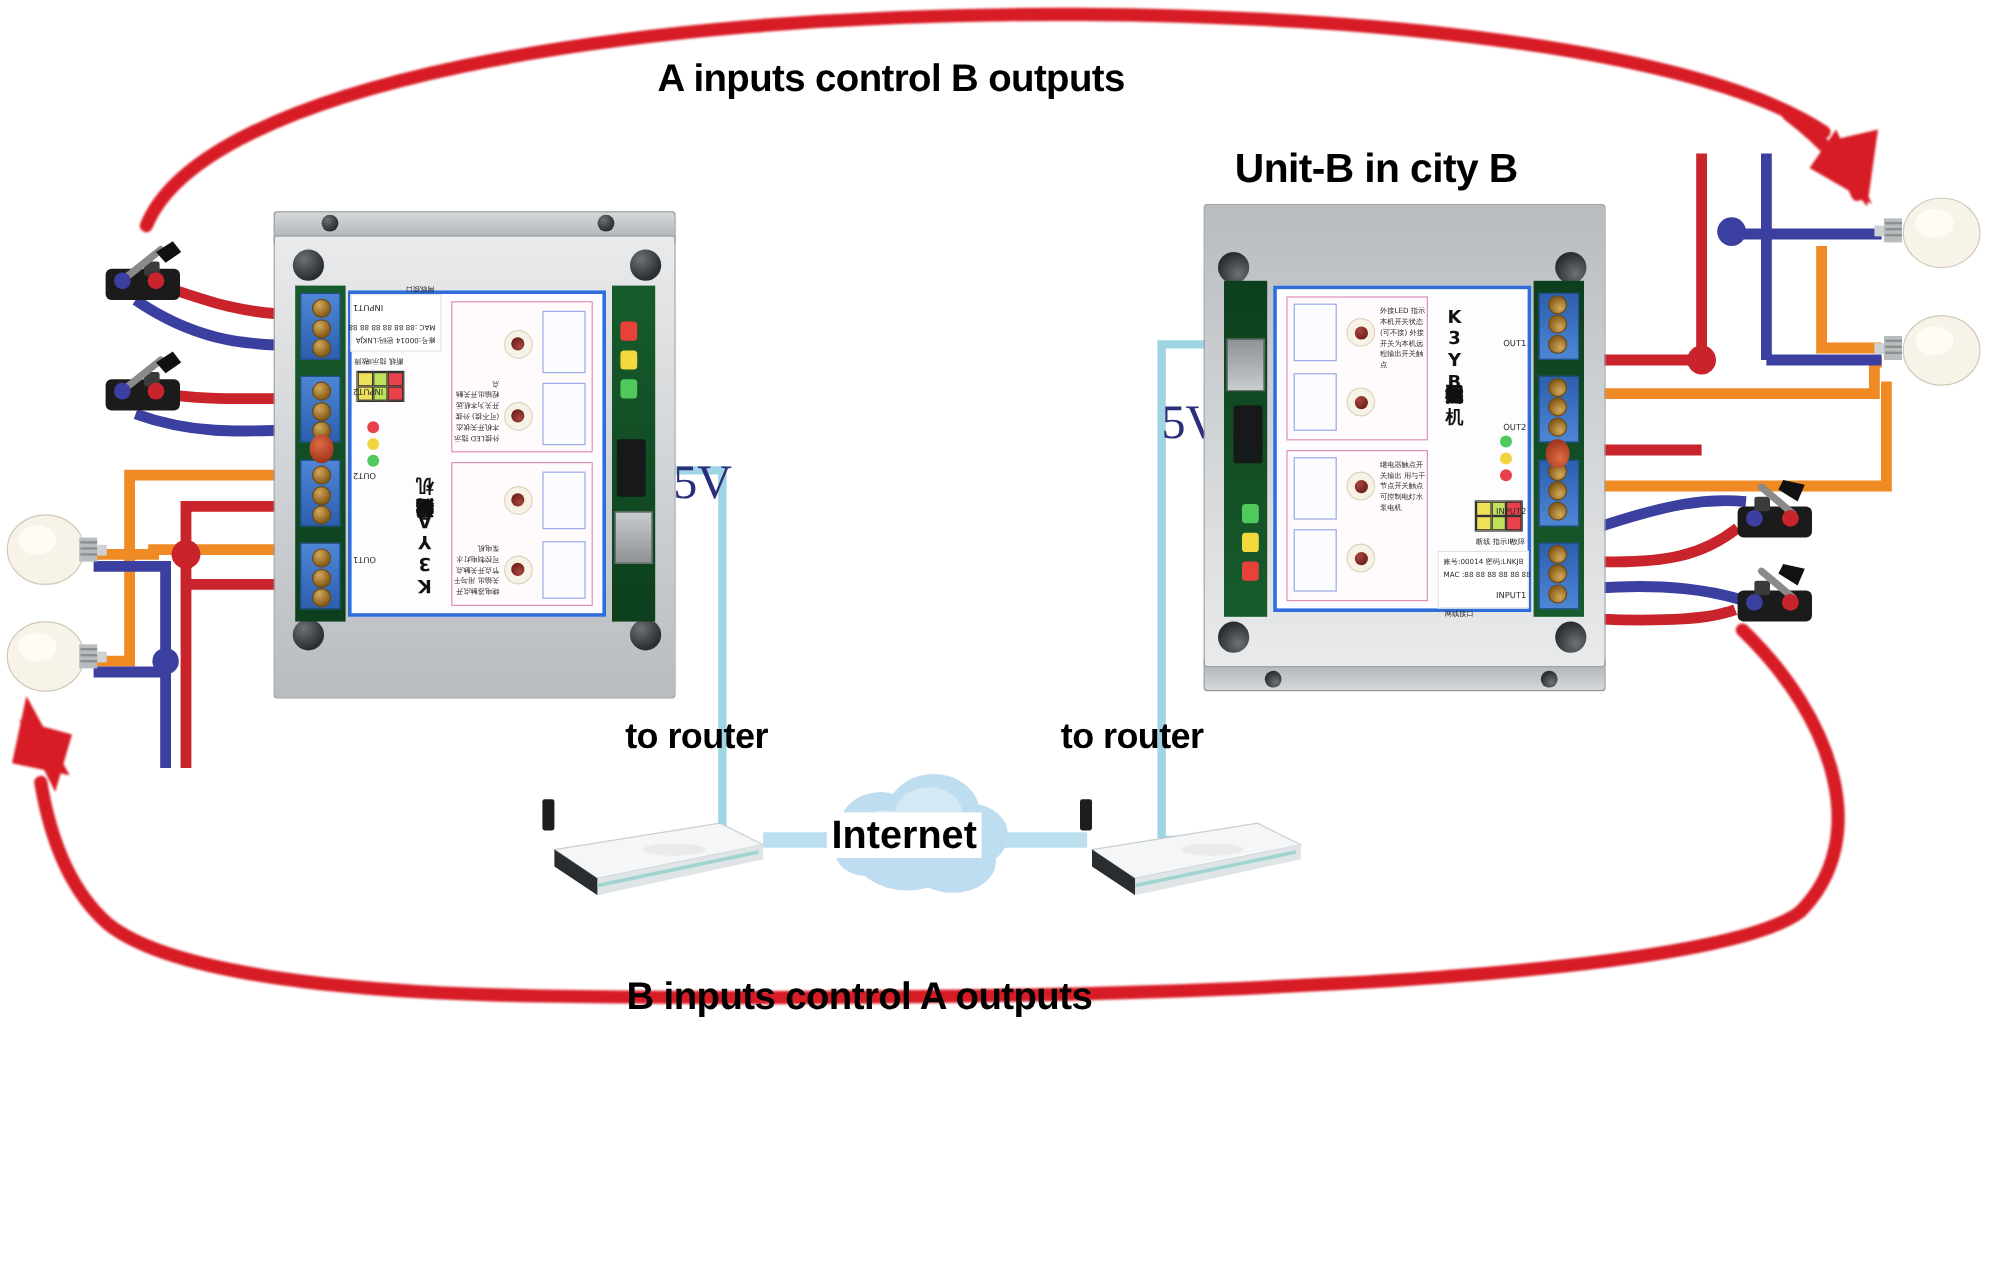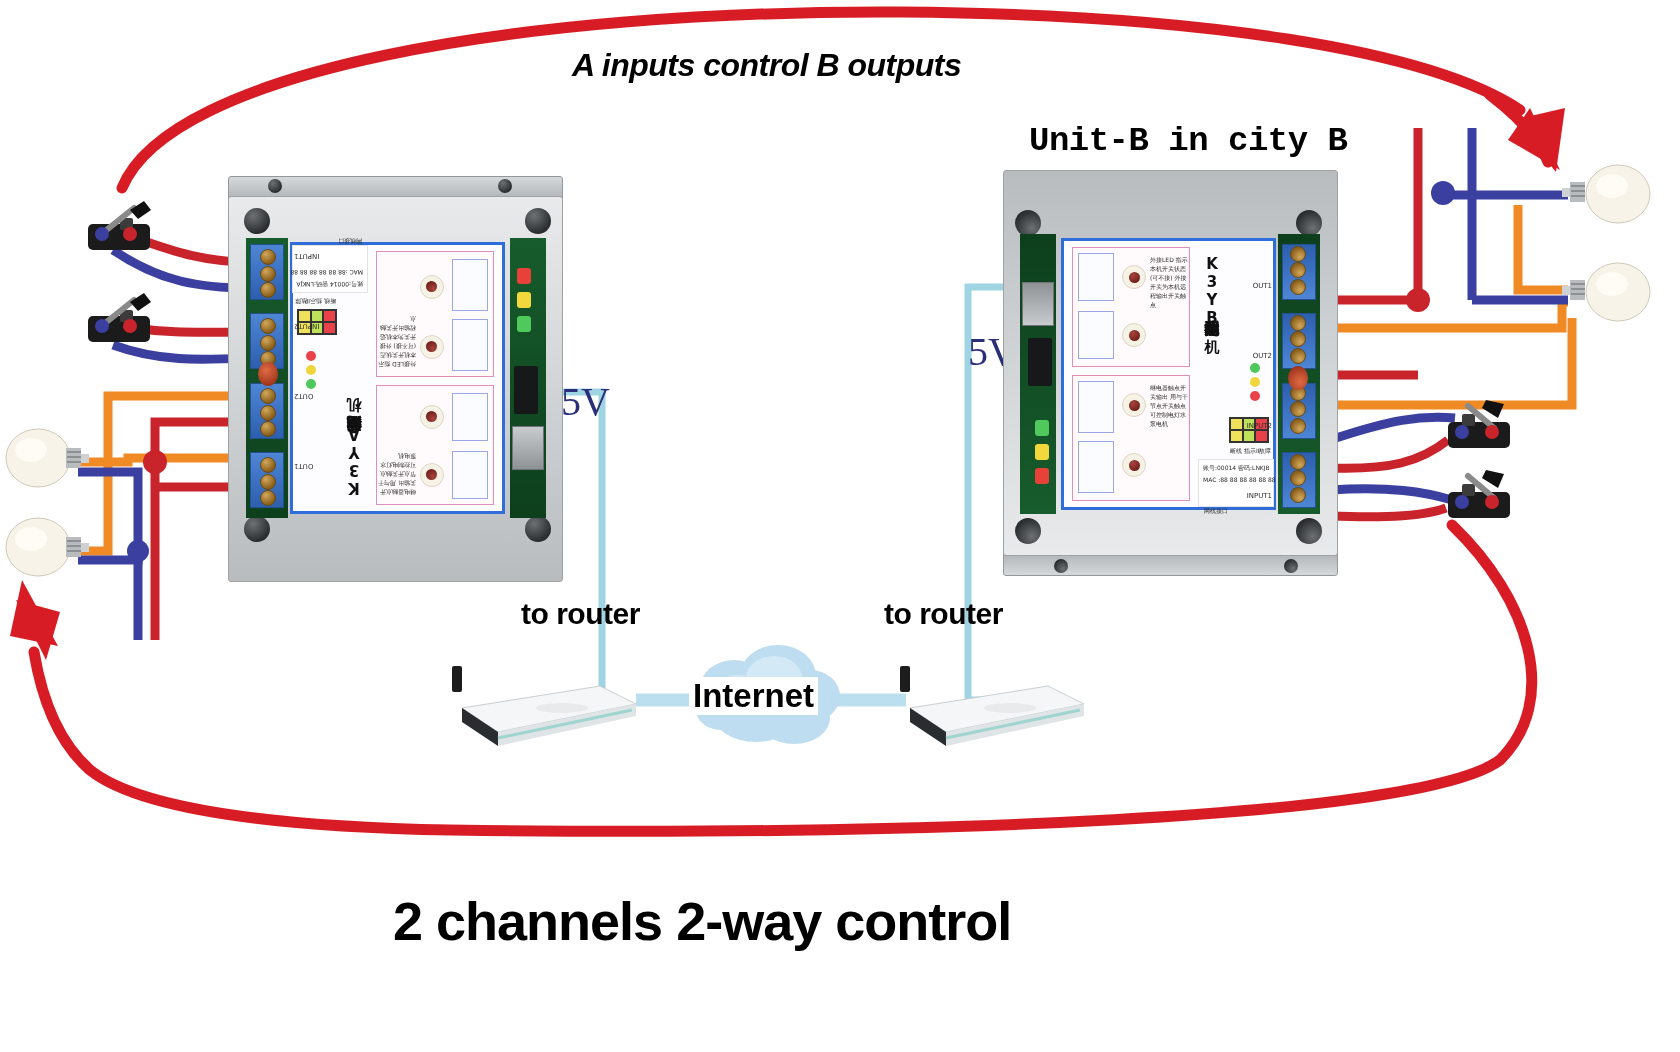--- a/index.html
+++ b/index.html
@@ -125,28 +125,28 @@
     <path d="M1330,405 L1572,405 L1572,318" fill="none" stroke="#f08a24" stroke-width="9"></path>
     <circle cx="1443" cy="193" r="12" fill="#3b3fa0"></circle>
     <circle cx="1418" cy="300" r="12" fill="#c9232b"></circle>
 
     <path d="M1330,440 C1390,420 1420,415 1455,418" fill="none" stroke="#3b3fa0" stroke-width="9"></path>
     <path d="M1330,468 C1390,470 1420,462 1448,440" fill="none" stroke="#c9232b" stroke-width="9"></path>
     <path d="M1330,490 C1390,486 1425,492 1452,500" fill="none" stroke="#3b3fa0" stroke-width="9"></path>
     <path d="M1330,516 C1390,518 1425,516 1446,508" fill="none" stroke="#c9232b" stroke-width="9"></path>
   </svg>
 
-  <div class="lbl lbl-loop" style="left:572px;top:47px;font-style:italic;">A inputs control B outputs</div>
-  <div class="lbl lbl-unit" style="left:1029px;top:122px;font-family:Liberation Mono, monospace;">Unit-B in city B</div>
+  <div class="lbl lbl-loop" style="left:548px;top:47px;">A inputs control B outputs</div>
+  <div class="lbl lbl-unit" style="left:1029px;top:122px;">Unit-B in city B</div>
   <div class="lbl-5v" style="left:561px;top:378px;">5V</div>
   <div class="lbl-5v" style="left:968px;top:328px;">5V</div>
   <div class="lbl lbl-router" style="left:521px;top:597px;">to router</div>
   <div class="lbl lbl-router" style="left:884px;top:597px;">to router</div>
   <div class="lbl-net" style="left:689px;top:677px;">Internet</div>
-  <div class="lbl lbl-title" style="left:393px;top:890px;">2 channels 2-way control</div>
+  <div class="lbl lbl-loop" style="left:522px;top:812px;">B inputs control A outputs</div>
 
   <div class="unit" style="left:228px;top:176px;width:335px;height:406px;">
     <div class="caseTop" style="left:0;top:0;width:335px;height:28px;border-radius:3px;"></div>
     <div class="case" style="left:0;top:20px;width:335px;height:386px;border-radius:3px;"></div>
     <div class="screwB" style="left:16px;top:32px;width:26px;height:26px;"></div>
     <div class="screwB" style="left:297px;top:32px;width:26px;height:26px;"></div>
     <div class="screwB" style="left:16px;top:340px;width:26px;height:26px;"></div>
     <div class="screwB" style="left:297px;top:340px;width:26px;height:26px;"></div>
     <div class="screwB" style="left:40px;top:3px;width:14px;height:14px;"></div>
     <div class="screwB" style="left:270px;top:3px;width:14px;height:14px;"></div>

